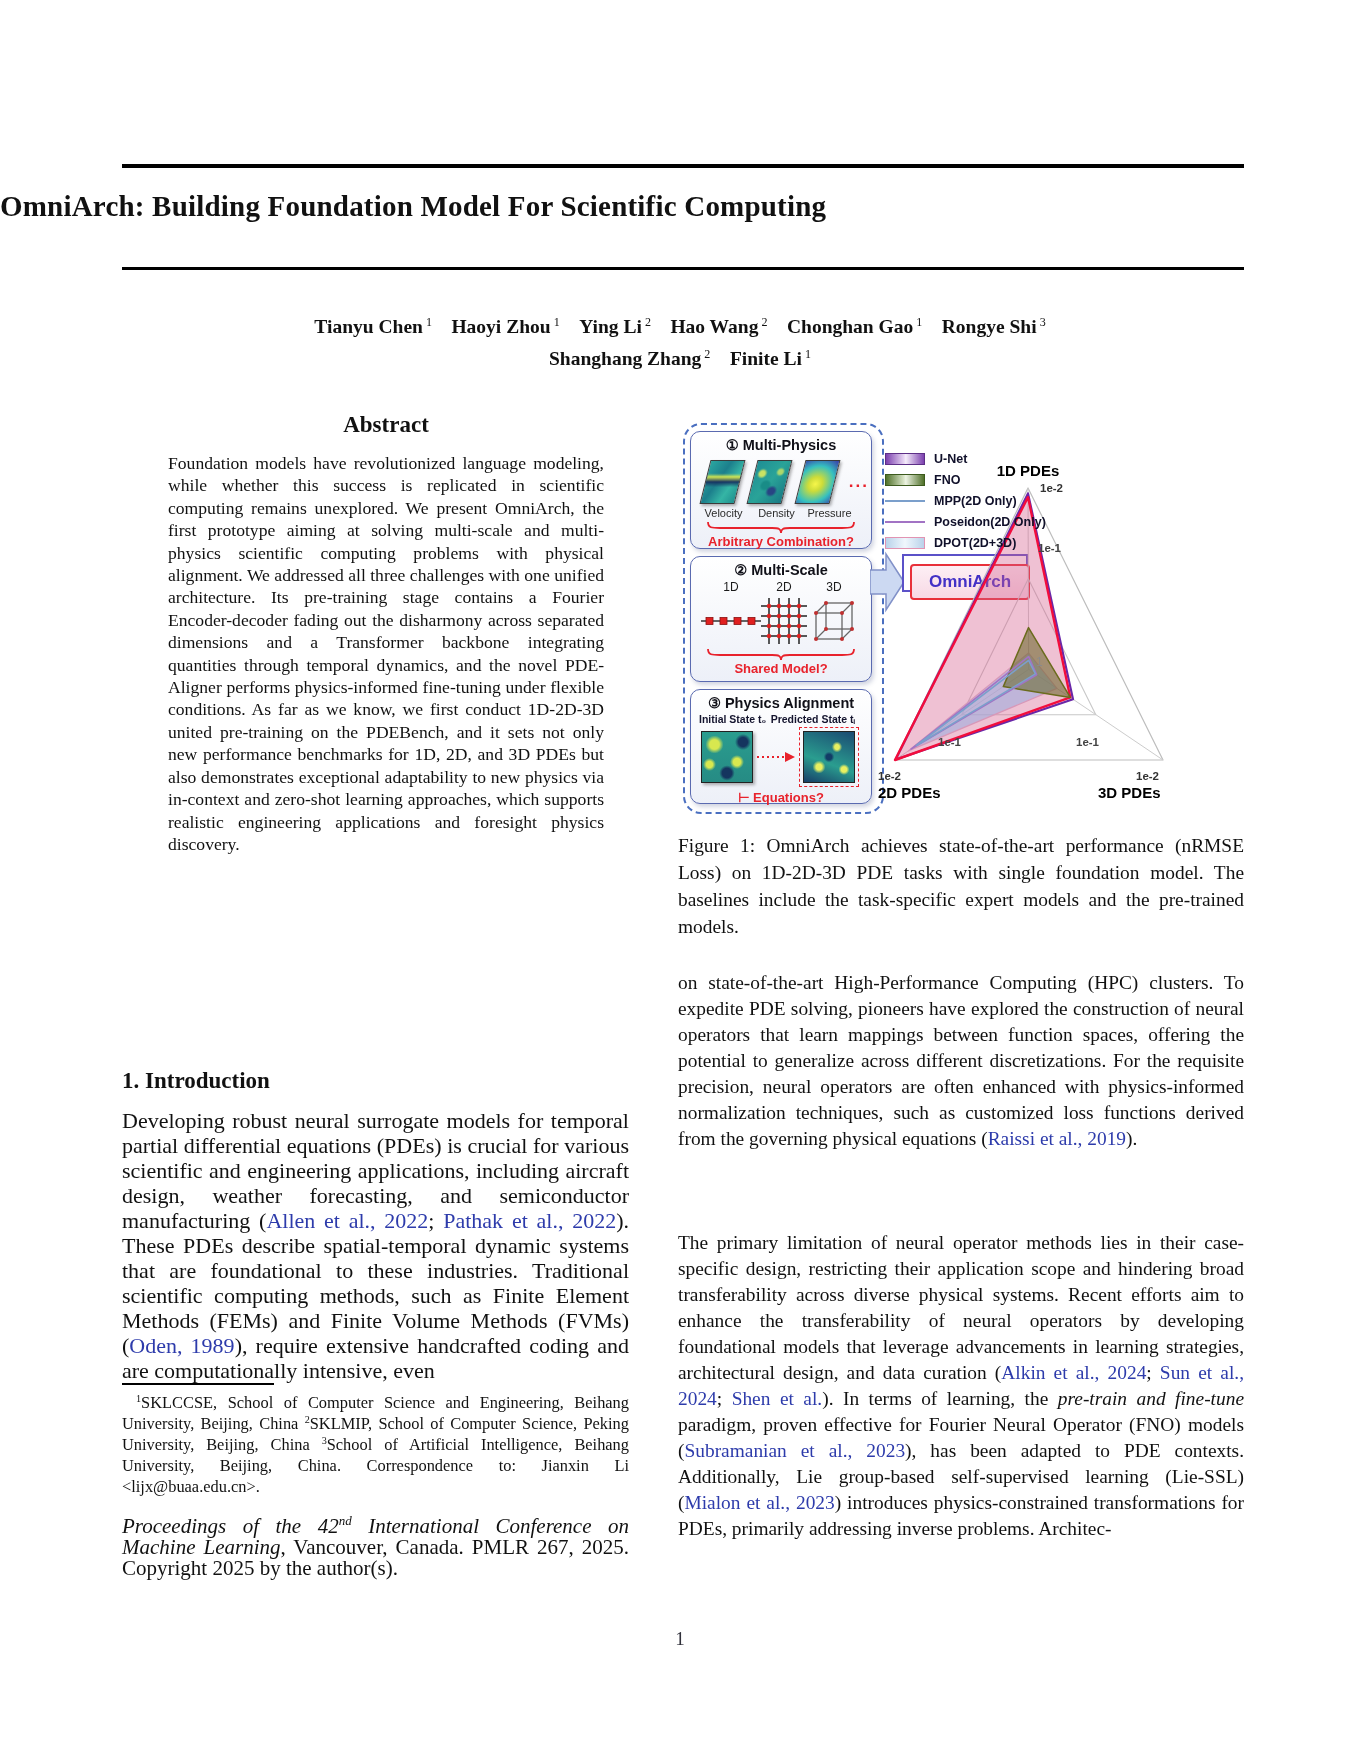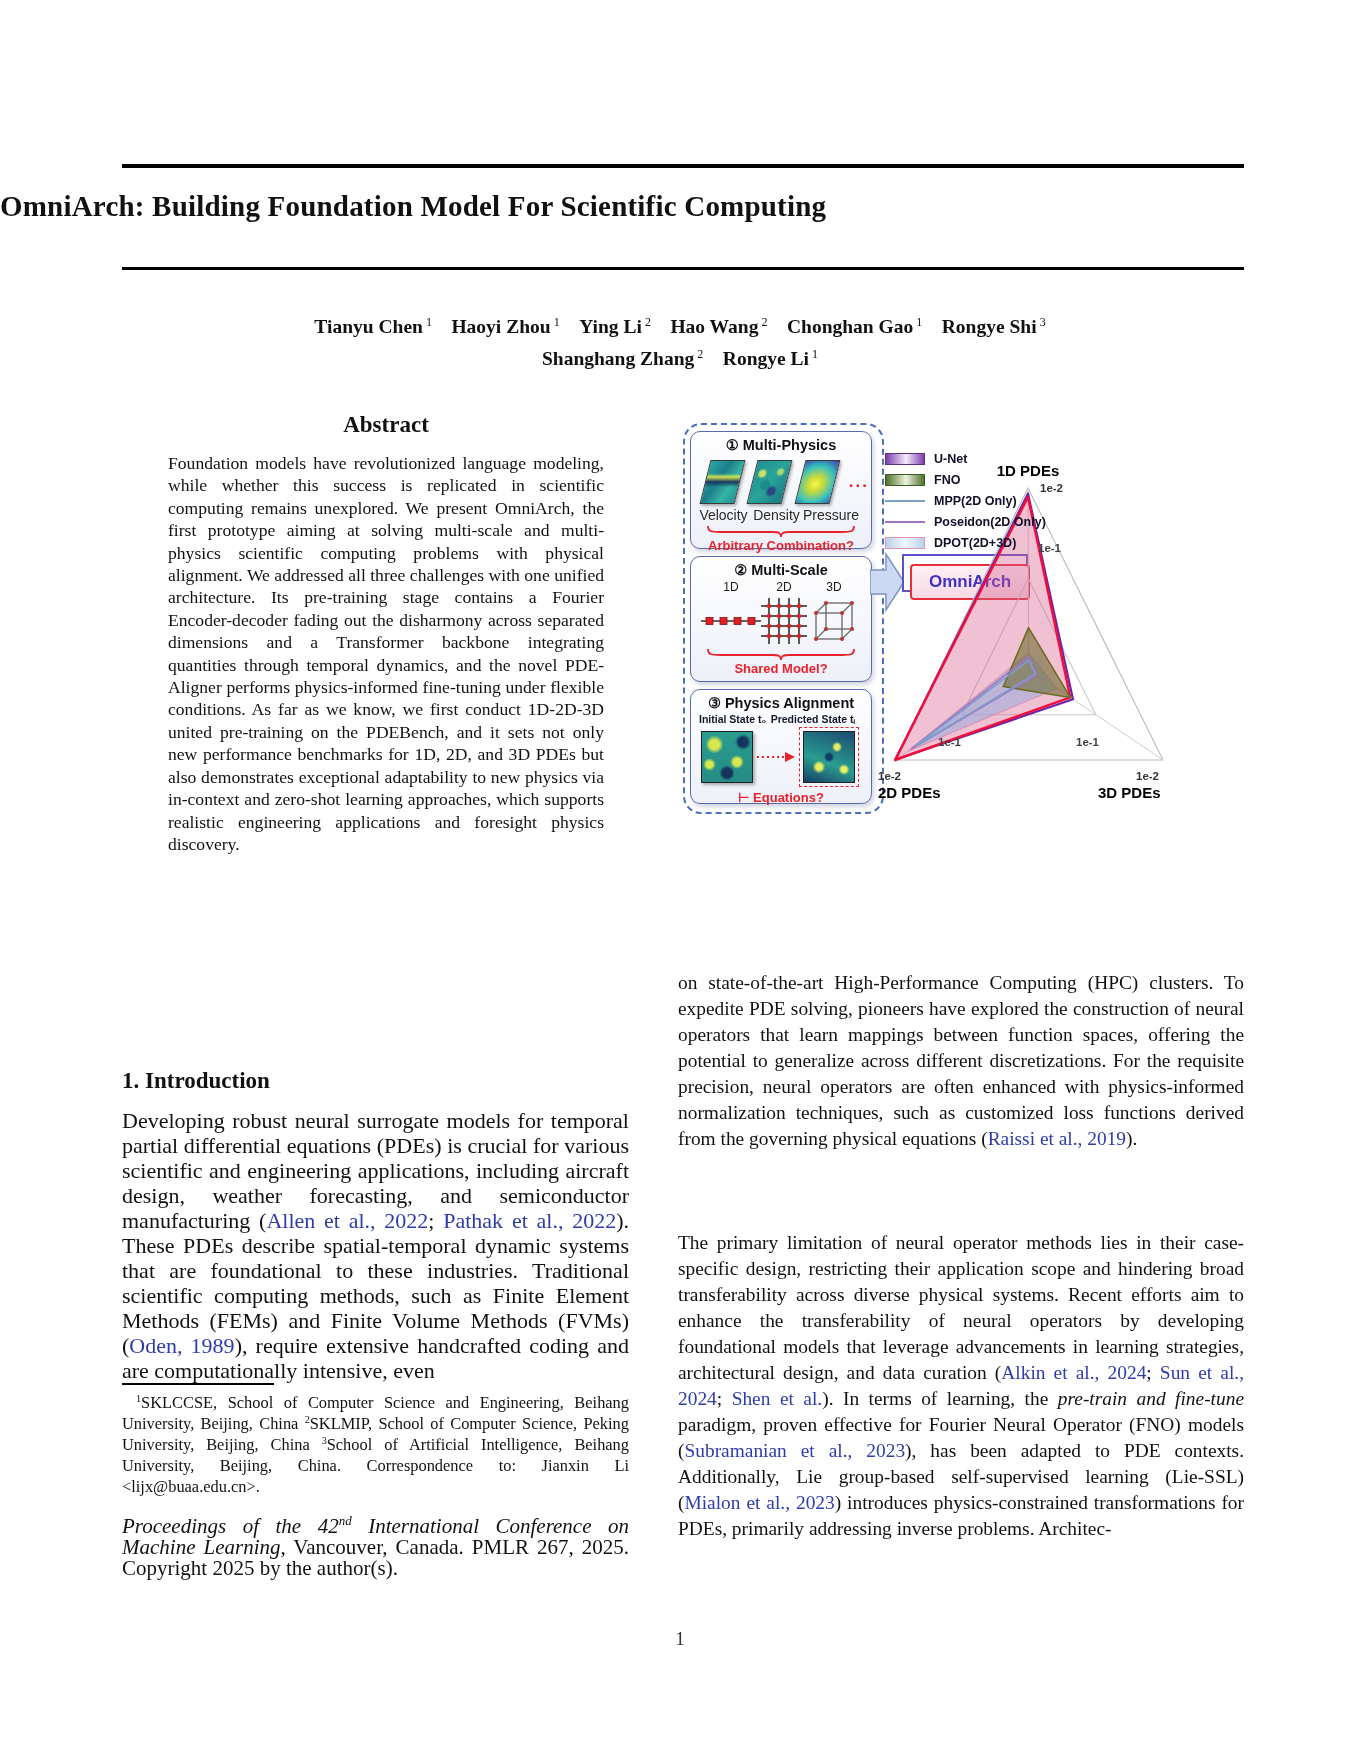--- a/index.html
+++ b/index.html
@@ -73,21 +73,21 @@
   .thumb-density{background:
     radial-gradient(circle at 22% 30%, rgba(230,240,90,0.85) 0 7%, transparent 13%),
     radial-gradient(circle at 62% 72%, rgba(40,60,130,0.9) 0 9%, transparent 16%),
     radial-gradient(circle at 76% 26%, rgba(230,240,90,0.7) 0 6%, transparent 11%),
     radial-gradient(circle at 40% 58%, rgba(25,140,135,1) 0 12%, transparent 19%),
     linear-gradient(120deg,#1f8f95,#2aa398 50%,#197a85);}
   .thumb-pressure{background:
     radial-gradient(circle at 45% 55%, #f6f64a 0%, #cddc39 24%, #35c0c0 62%, #3949ab 95%);}
   .dots{color:#e8222c;font-weight:bold;font-size:17px;letter-spacing:2px;margin-left:2px;}
   .thumb-labels{display:flex;padding-left:6px;margin-top:1px;}
-  .tlabel{width:53px;text-align:center;font-size:14px;color:#2a2a2a;}
+  .tlabel{width:53px;text-align:center;font-size:11px;color:#2a2a2a;}
   .brace-holder{text-align:center;margin-top:2px;line-height:0;}
 
   .scale-row{display:flex;justify-content:space-between;padding:2px 12px 0 12px;}
   .scale-col{display:flex;flex-direction:column;align-items:center;width:56px;}
   .scale-label{font-size:12px;color:#1a1a1a;margin-bottom:2px;}
 
   .state-labels{display:flex;justify-content:space-between;padding:2px 16px 0 8px;}
   .state-label{font-weight:bold;font-size:10.5px;color:#14142e;}
   .state-row{display:flex;align-items:center;gap:4px;padding:2px 4px 0 10px;}
   .sthumb{width:50px;height:50px;border:1.5px solid #222;
@@ -132,21 +132,21 @@
 </head>
 <body>
 
 <div id="page">
 
   <div id="rule-top" class="hrule"></div>
   <div id="paper-title">OmniArch: Building Foundation Model For Scientific Computing</div>
   <div id="rule-bottom" class="hrule"></div>
 
   <div id="authors-line1" class="authors-line"><span class="seg-b">Tianyu Chen</span><span class="seg-sup"> 1</span><span> </span><span class="seg-b">Haoyi Zhou</span><span class="seg-sup"> 1</span><span> </span><span class="seg-b">Ying Li</span><span class="seg-sup"> 2</span><span> </span><span class="seg-b">Hao Wang</span><span class="seg-sup"> 2</span><span> </span><span class="seg-b">Chonghan Gao</span><span class="seg-sup"> 1</span><span> </span><span class="seg-b">Rongye Shi</span><span class="seg-sup"> 3</span></div>
-  <div id="authors-line2" class="authors-line"><span class="seg-b">Shanghang Zhang</span><span class="seg-sup"> 2</span><span> </span><span class="seg-b">Rongye Li</span><span class="seg-sup"> 1</span></div>
+  <div id="authors-line2" class="authors-line"><span class="seg-b">Shanghang Zhang</span><span class="seg-sup"> 2</span><span> </span><span class="seg-b">Finite Li</span><span class="seg-sup"> 1</span></div>
 
   <div id="abstract-heading">Abstract</div>
   <div id="abstract-body">Foundation models have revolutionized language modeling, while whether this success is replicated in scientific computing remains unexplored. We present OmniArch, the first prototype aiming at solving multi-scale and multi-physics scientific computing problems with physical alignment. We addressed all three challenges with one unified architecture. Its pre-training stage contains a Fourier Encoder-decoder fading out the disharmony across separated dimensions and a Transformer backbone integrating quantities through temporal dynamics, and the novel PDE-Aligner performs physics-informed fine-tuning under flexible conditions. As far as we know, we first conduct 1D-2D-3D united pre-training on the PDEBench, and it sets not only new performance benchmarks for 1D, 2D, and 3D PDEs but also demonstrates exceptional adaptability to new physics via in-context and zero-shot learning approaches, which supports realistic engineering applications and foresight physics discovery.</div>
 
   <div id="intro-heading">1. Introduction</div>
   <div id="intro-body"><span>Developing robust neural surrogate models for temporal partial differential equations (PDEs) is crucial for various scientific and engineering applications, including aircraft design, weather forecasting, and semiconductor manufacturing (</span><span class="seg-cite">Allen et al., 2022</span><span>; </span><span class="seg-cite">Pathak et al., 2022</span><span>). These PDEs describe spatial-temporal dynamic systems that are foundational to these industries. Traditional scientific computing methods, such as Finite Element Methods (FEMs) and Finite Volume Methods (FVMs) (</span><span class="seg-cite">Oden, 1989</span><span>), require extensive handcrafted coding and are computationally intensive, even</span></div>
 
   <div id="footnote-rule"></div>
   <div id="footnote-body"><span class="seg-sup">1</span><span>SKLCCSE, School of Computer Science and Engineering, Beihang University, Beijing, China </span><span class="seg-sup">2</span><span>SKLMIP, School of Computer Science, Peking University, Beijing, China </span><span class="seg-sup">3</span><span>School of Artificial Intelligence, Beihang University, Beijing, China. Correspondence to: Jianxin Li &lt;lijx@buaa.edu.cn&gt;.</span></div>
   <div id="proceedings"><span class="seg-i">Proceedings of the 42</span><span class="seg-isup">nd</span><span class="seg-i"> International Conference on Machine Learning</span><span>, Vancouver, Canada. PMLR 267, 2025. Copyright 2025 by the author(s).</span></div>
@@ -339,17 +339,18 @@
     <span class="legend-label">Poseidon(2D Only)</span>
   </div>
 
   <div class="legend-row">
     <span class="legend-swatch swatch-dpot"></span>
     <span class="legend-label">DPOT(2D+3D)</span>
   </div>
 </div>
   </div>
 
+  <div id="fig-caption">Figure 1: OmniArch achieves state-of-the-art performance (nRMSE Loss) on 1D-2D-3D PDE tasks with single foundation model. The baselines include the task-specific expert models and the pre-trained models.</div>
   <div id="rc-para1"><span>on state-of-the-art High-Performance Computing (HPC) clusters. To expedite PDE solving, pioneers have explored the construction of neural operators that learn mappings between function spaces, offering the potential to generalize across different discretizations. For the requisite precision, neural operators are often enhanced with physics-informed normalization techniques, such as customized loss functions derived from the governing physical equations (</span><span class="seg-cite">Raissi et al., 2019</span><span>).</span></div>
   <div id="rc-para2"><span>The primary limitation of neural operator methods lies in their case-specific design, restricting their application scope and hindering broad transferability across diverse physical systems. Recent efforts aim to enhance the transferability of neural operators by developing foundational models that leverage advancements in learning strategies, architectural design, and data curation (</span><span class="seg-cite">Alkin et al., 2024</span><span>; </span><span class="seg-cite">Sun et al., 2024</span><span>; </span><span class="seg-cite">Shen et al.</span><span>). In terms of learning, the </span><span class="seg-i">pre-train and fine-tune</span><span> paradigm, proven effective for Fourier Neural Operator (FNO) models (</span><span class="seg-cite">Subramanian et al., 2023</span><span>), has been adapted to PDE contexts. Additionally, Lie group-based self-supervised learning (Lie-SSL) (</span><span class="seg-cite">Mialon et al., 2023</span><span>) introduces physics-constrained transformations for PDEs, primarily addressing inverse problems. Architec-</span></div>
 
   <div id="page-number">1</div>
 </div>
 
 </body></html>

